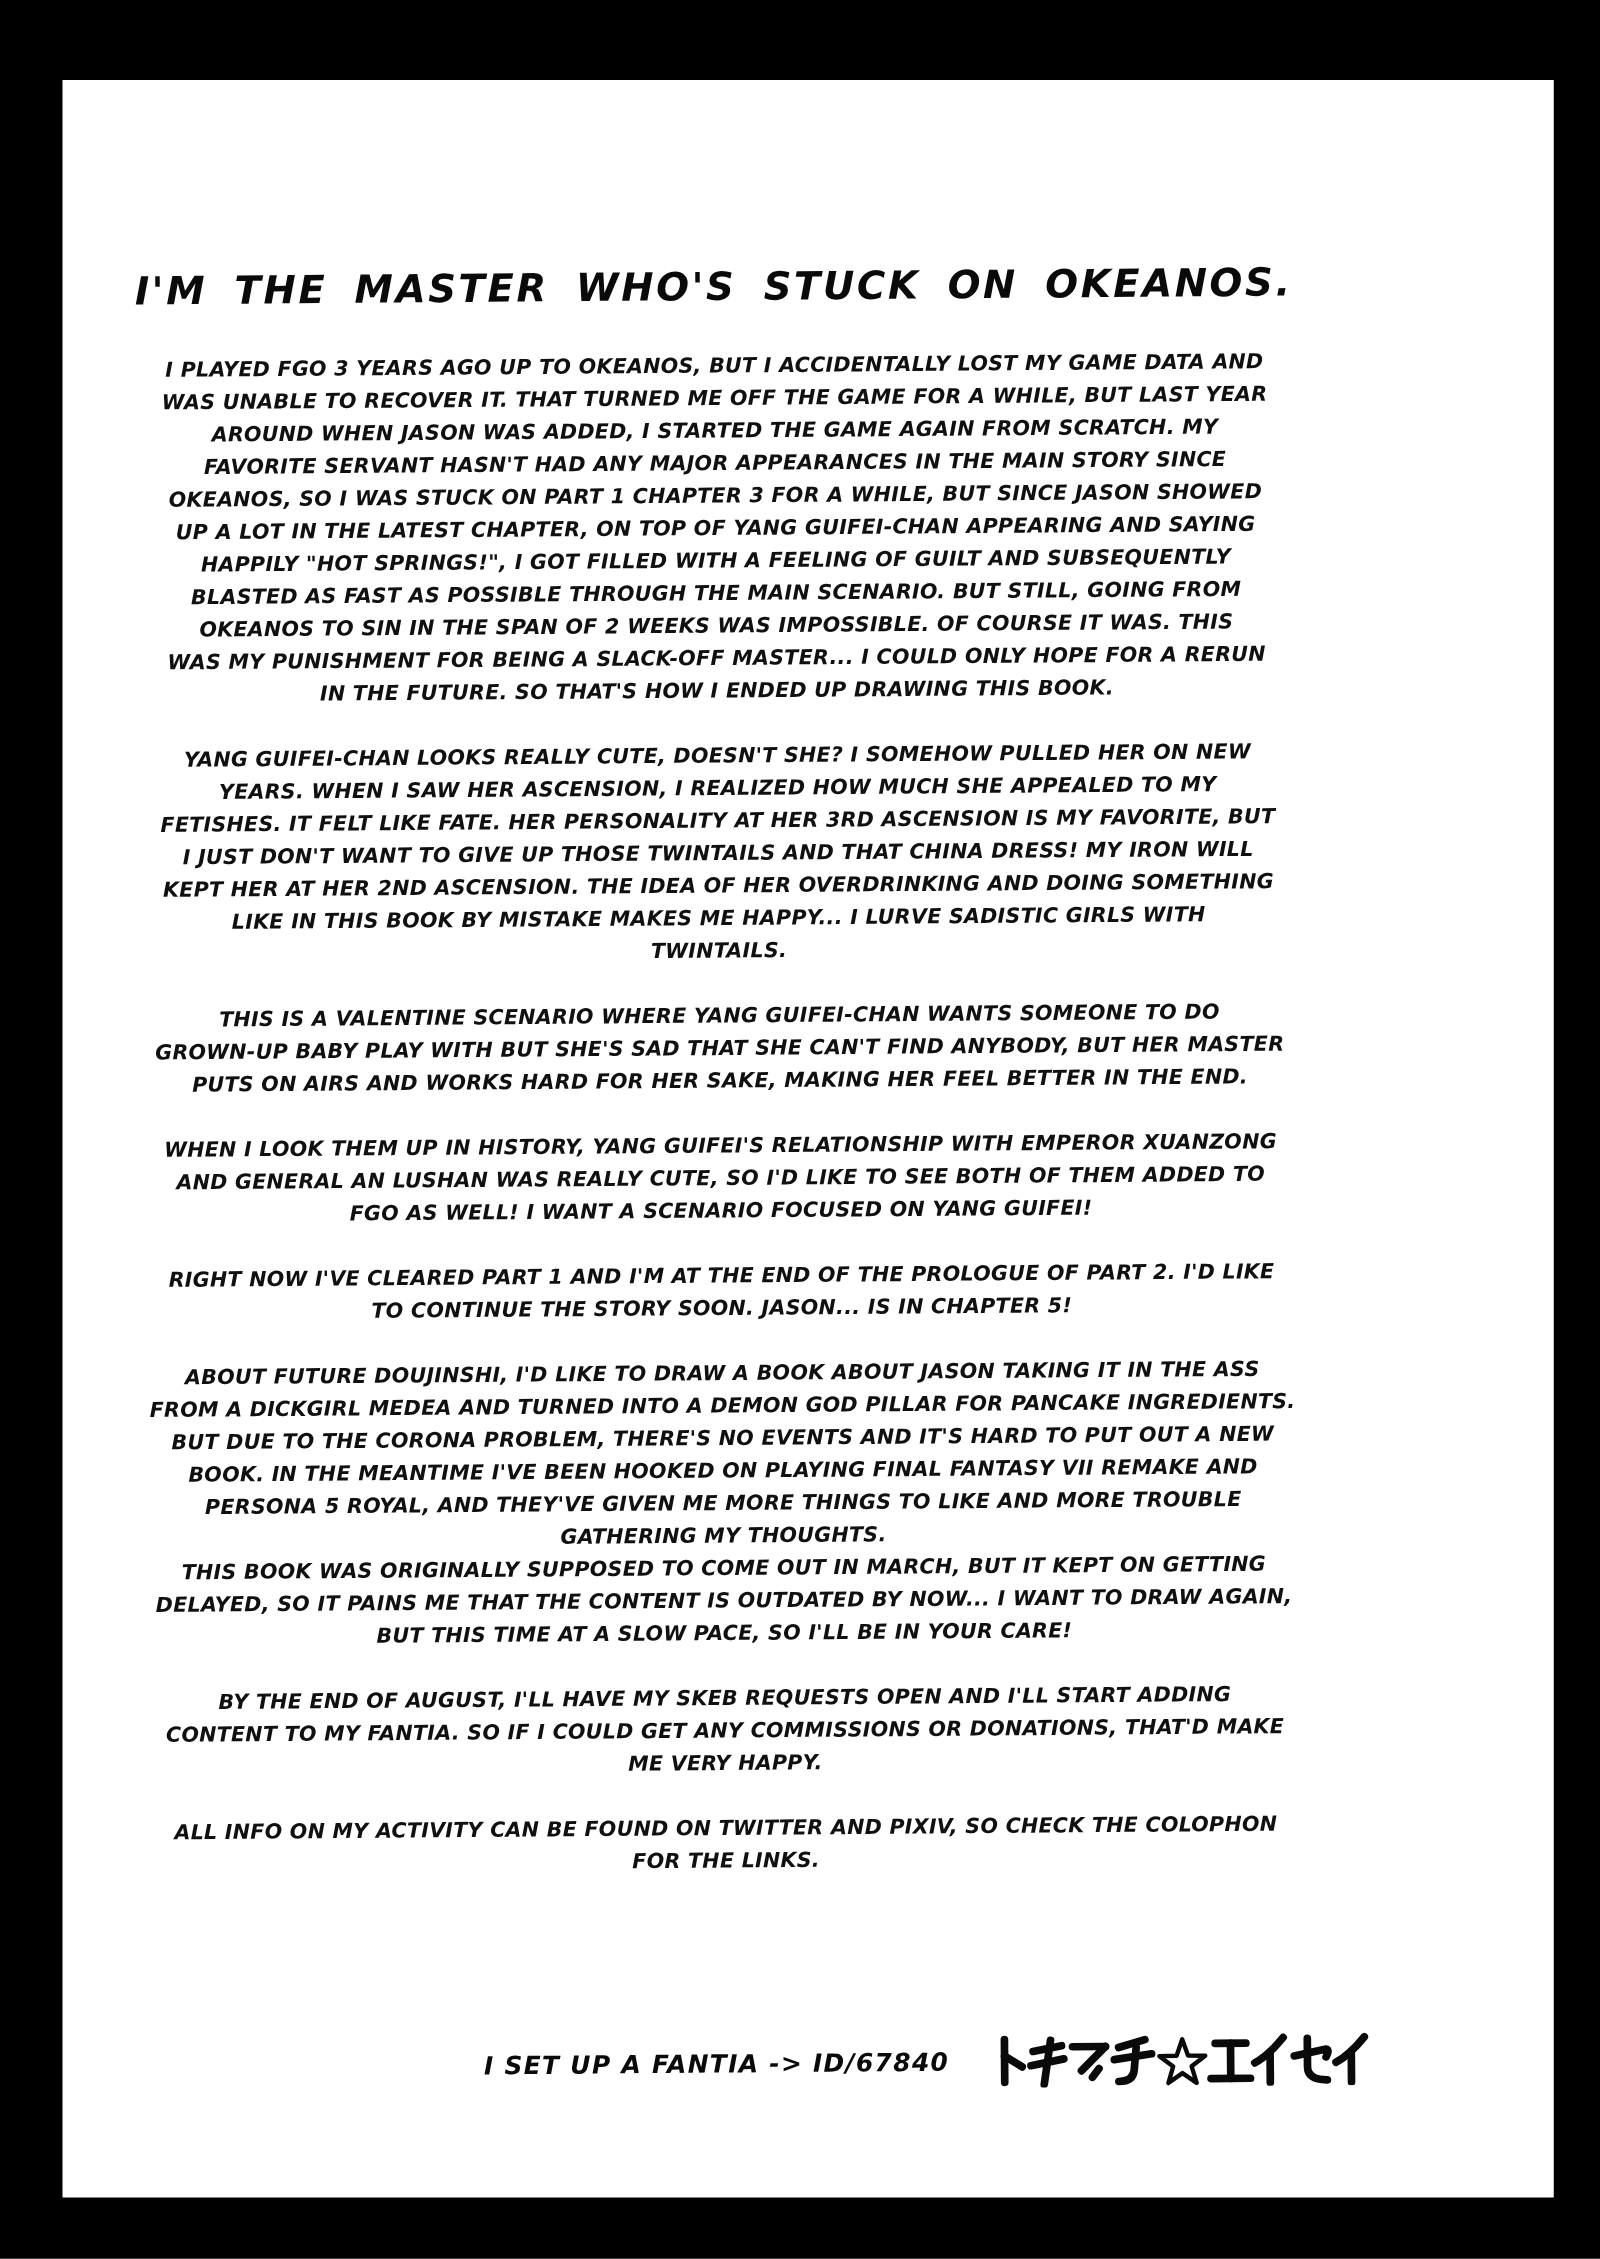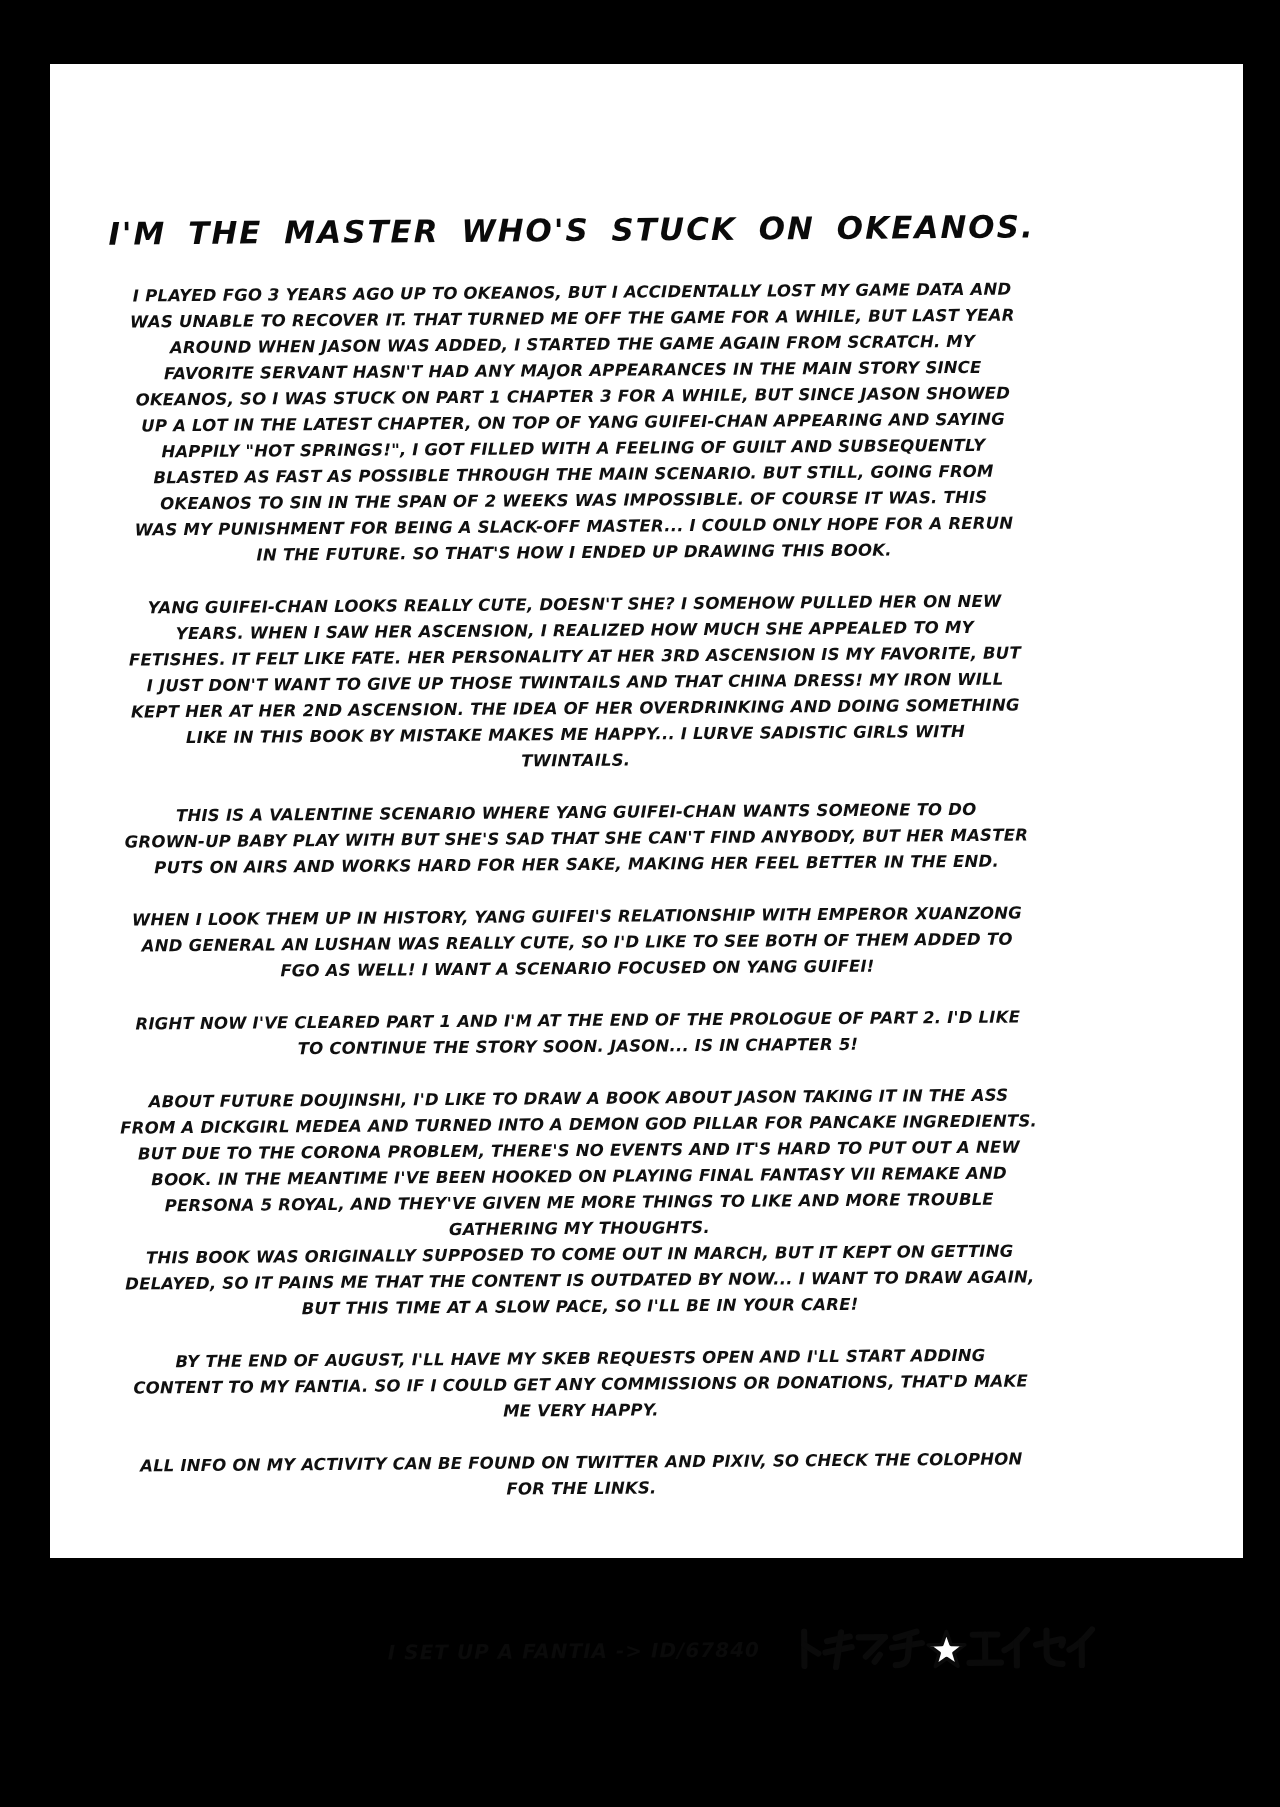--- a/index.html
+++ b/index.html
@@ -6,21 +6,21 @@
   html,body { width:1280px; height:1807px; }
   body {
     background:#000;
     font-family:"DejaVu Sans", sans-serif;
     position:relative;
     overflow:hidden;
   }
   .paper {
     position:absolute;
     left:50px; top:64px;
-    width:1193px; height:1494px;
+    width:1193px; height:1694px;
     background:#fff;
   }
   .content {
     position:absolute;
     left:40px; top:0;
     width:970px; height:100%;
     transform:rotate(-0.45deg);
     transform-origin:50% 40%;
     color:#0d0d0d;
   }

